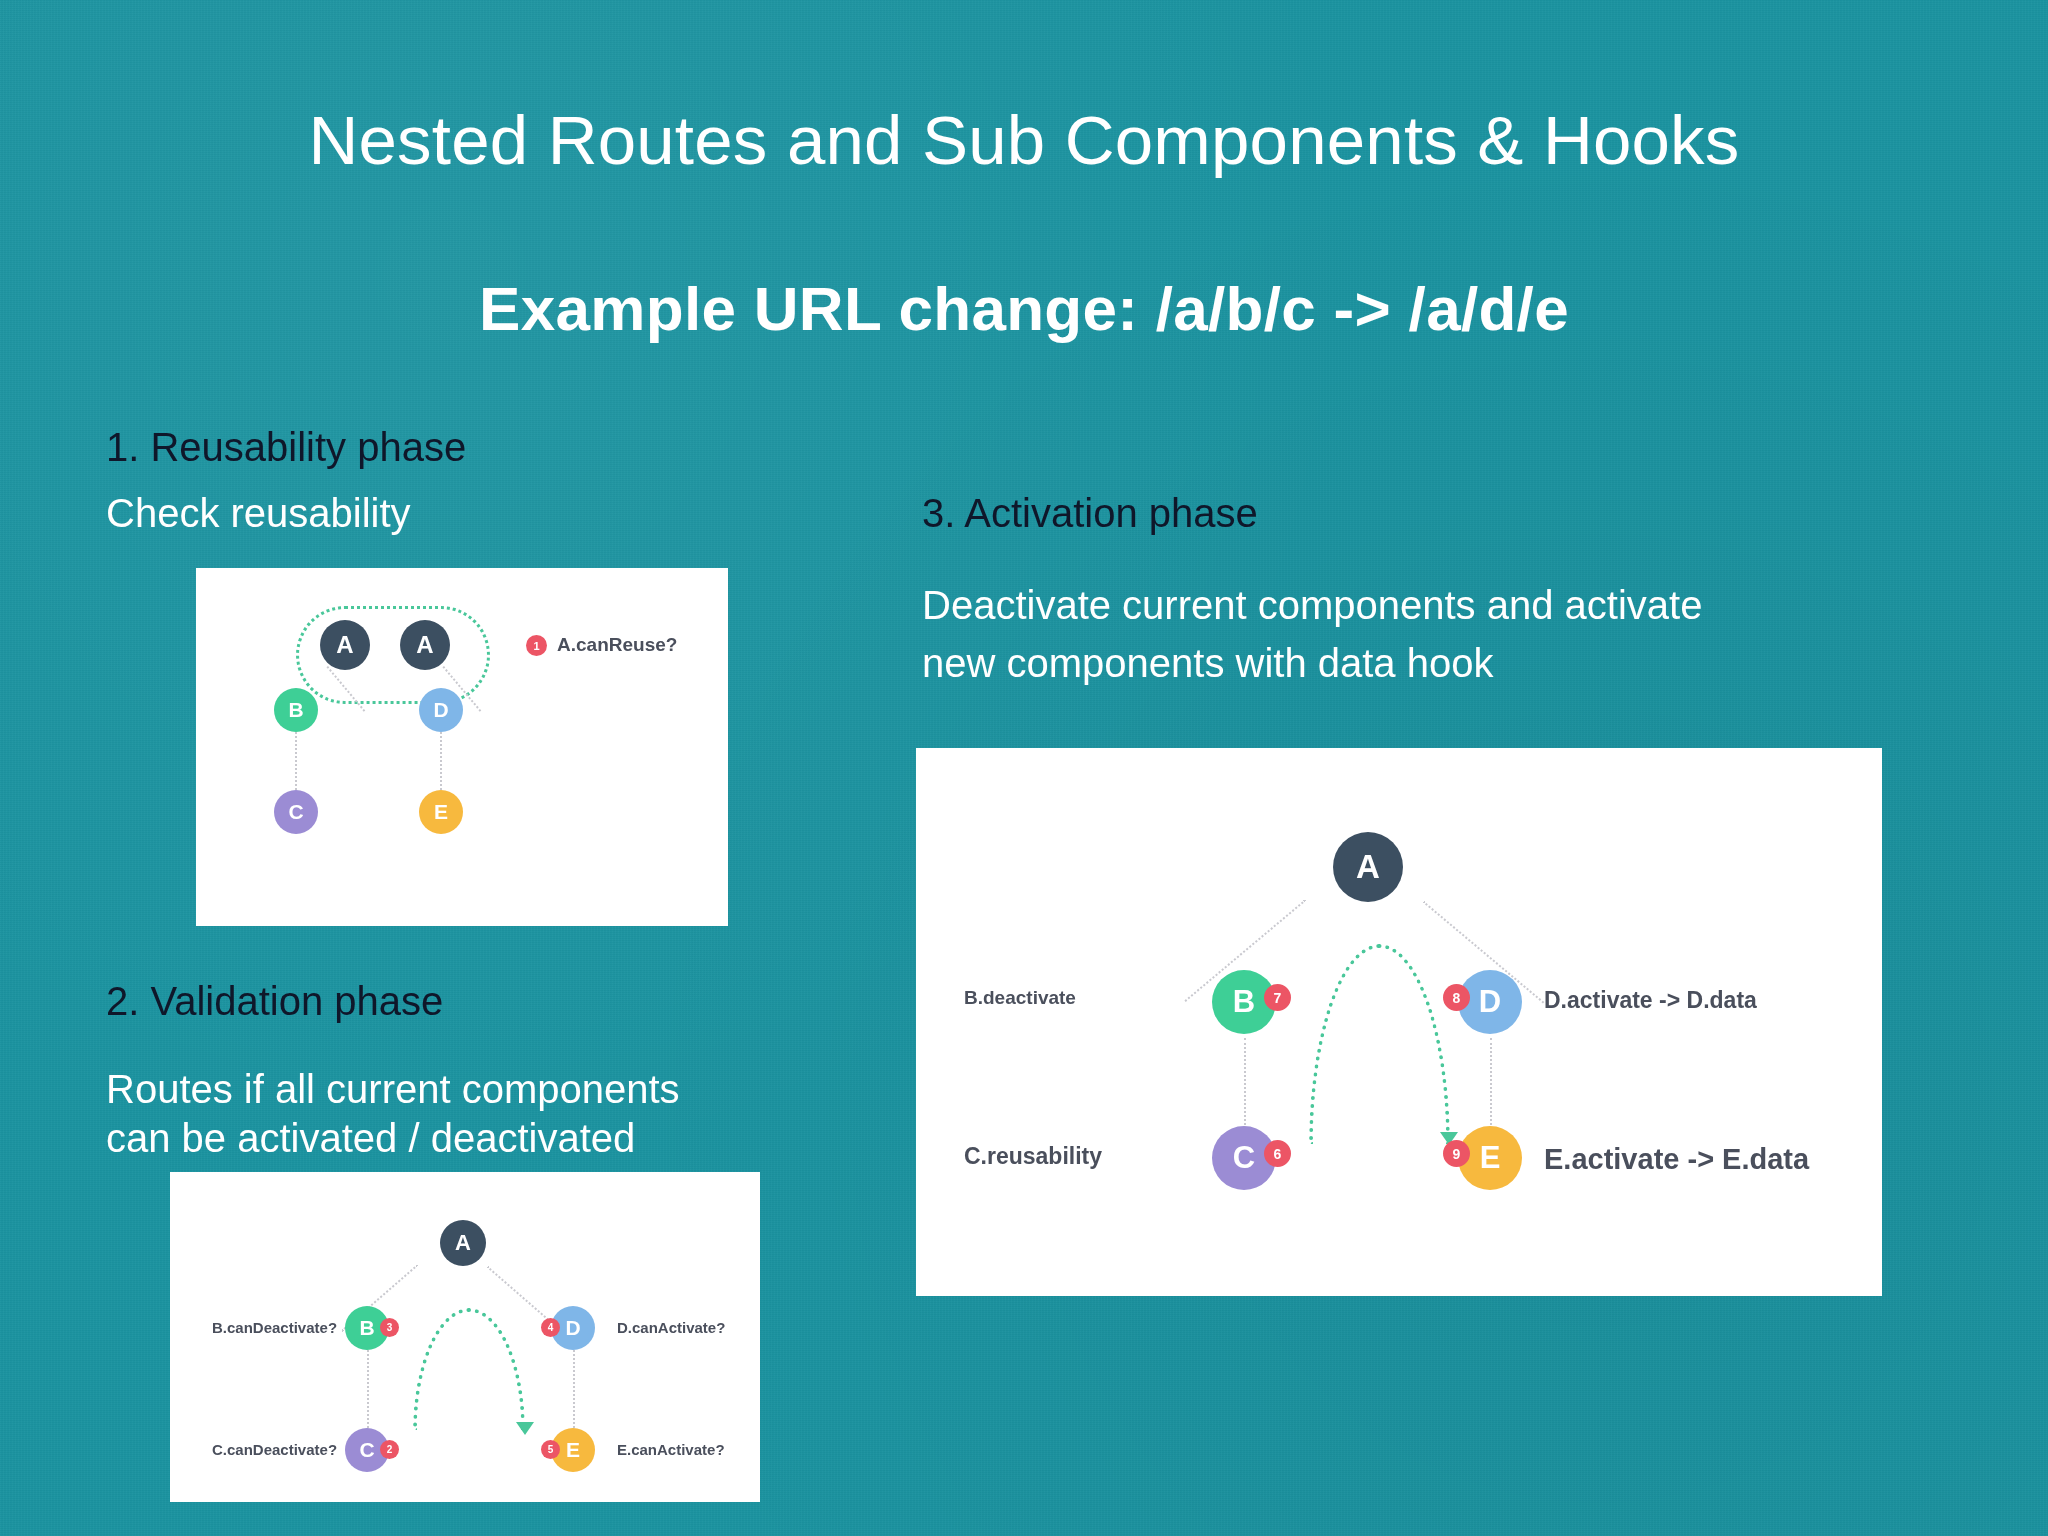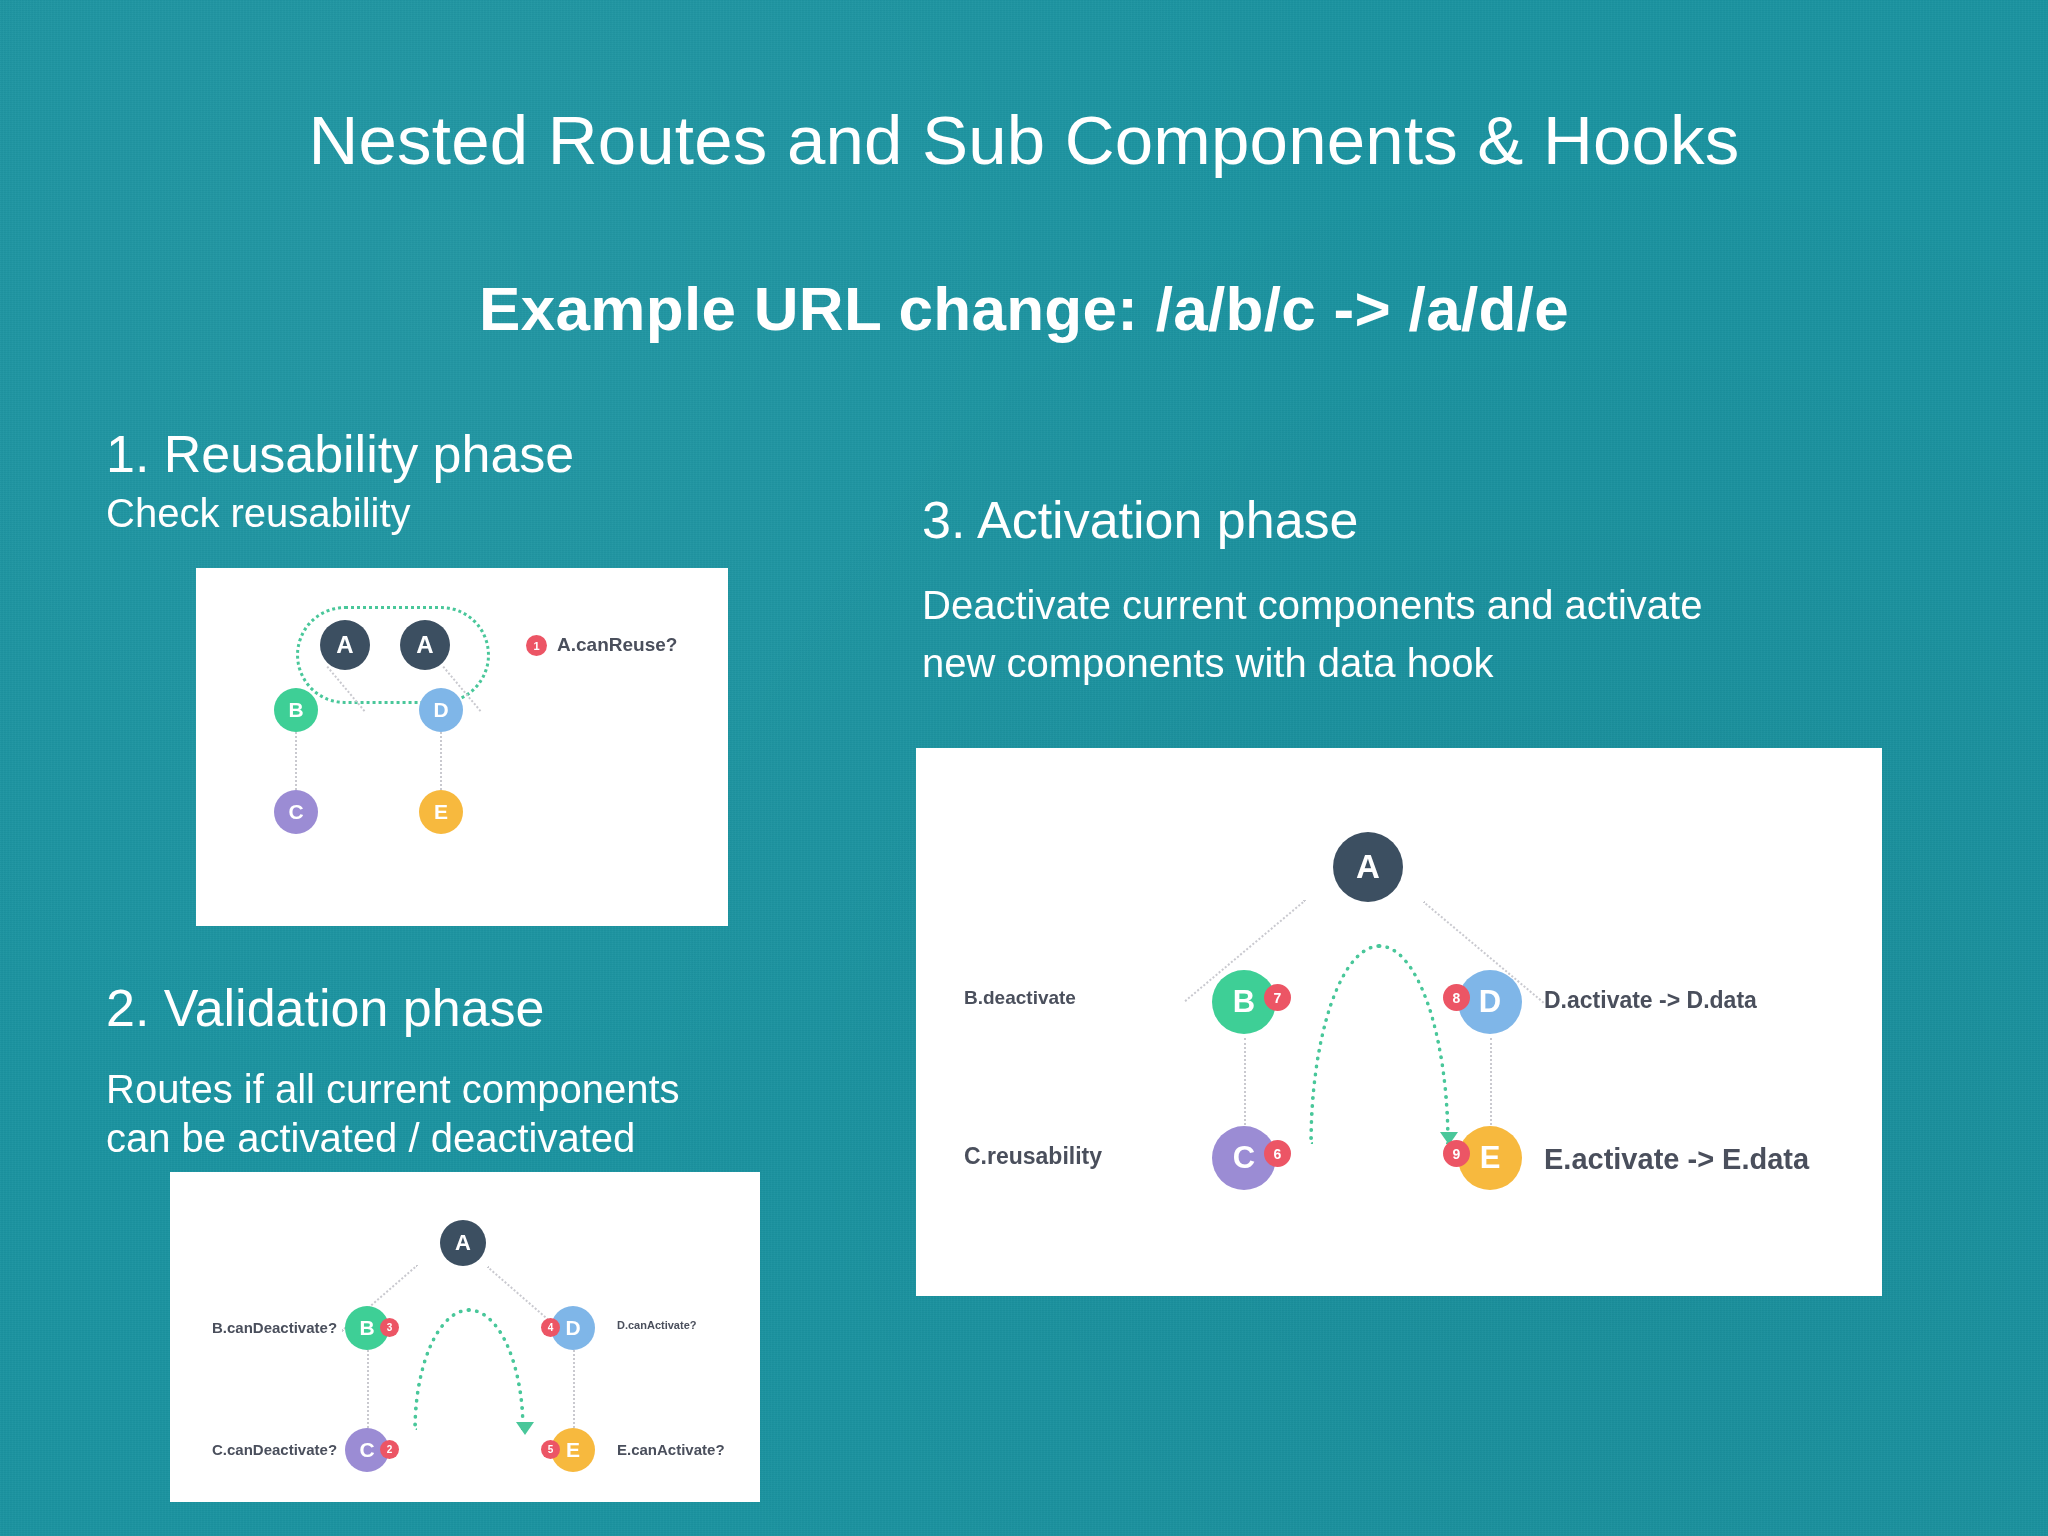--- a/index.html
+++ b/index.html
@@ -49,22 +49,22 @@
     color: #ffffff;
     font-size: 62px;
     font-weight: 700;
     letter-spacing: 0.3px;
     line-height: 1.1;
     white-space: nowrap;
   }
 
   .sec-head {
     position: absolute;
-    color: #ffffff;
-    font-size: 52px;
+    color: #0f172a;
+    font-size: 40px;
     font-weight: 400;
     line-height: 1.25;
     white-space: nowrap;
   }
   .sec-body {
     position: absolute;
     color: #ffffff;
     font-size: 40px;
     font-weight: 400;
     line-height: 1.28;
@@ -228,21 +228,21 @@
     </div>
     <div class="badge" style="left:371px; top:146px; width:19px; height:19px; font-size:10px;">
       <span>4</span>
     </div>
     <div class="badge" style="left:371px; top:268px; width:19px; height:19px; font-size:10px;">
       <span>5</span>
     </div>
 
     <div class="dlabel" style="left:42px; top:147px; font-size:15px;">B.canDeactivate?</div>
     <div class="dlabel" style="left:42px; top:269px; font-size:15px;">C.canDeactivate?</div>
-    <div class="dlabel" style="left:447px; top:147px; font-size:11px;">D.canActivate?</div>
+    <div class="dlabel" style="left:447px; top:147px; font-size:15px;">D.canActivate?</div>
     <div class="dlabel" style="left:447px; top:269px; font-size:15px;">E.canActivate?</div>
   </div>
 </div>
 
 <div class="sec-head" style="left:922px; top:488px;">3. Activation phase</div>
 <div class="sec-body" style="left:922px; top:580px;">Deactivate current components and activate</div>
 <div class="sec-body" style="left:922px; top:638px;">new components with data hook</div>
 
 <div class="card" style="left:916px; top:748px; width:966px; height:548px;">
   <div class="fig">

